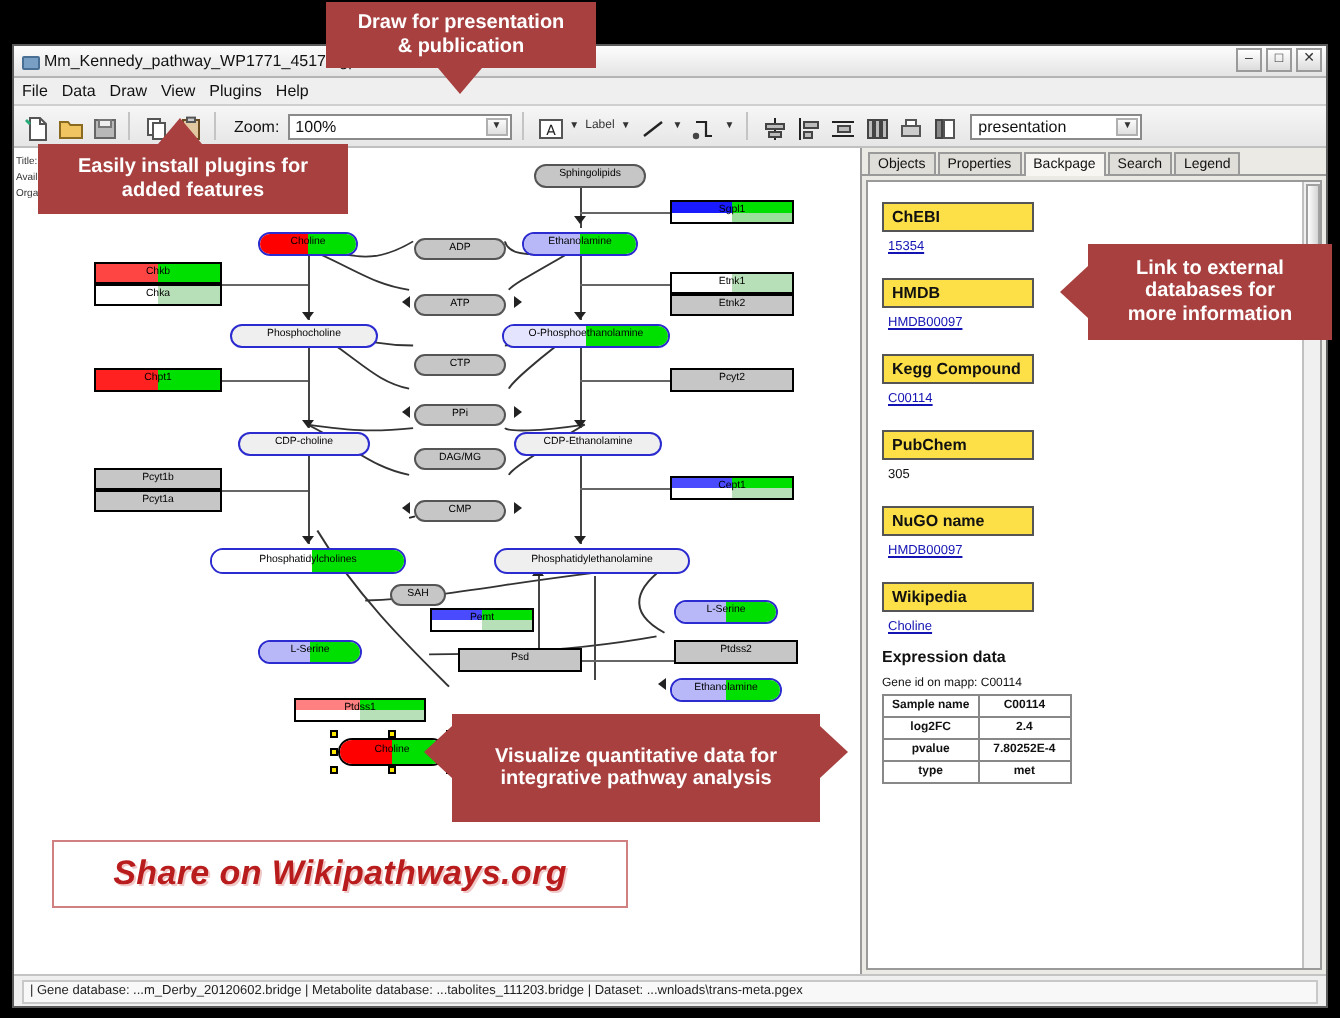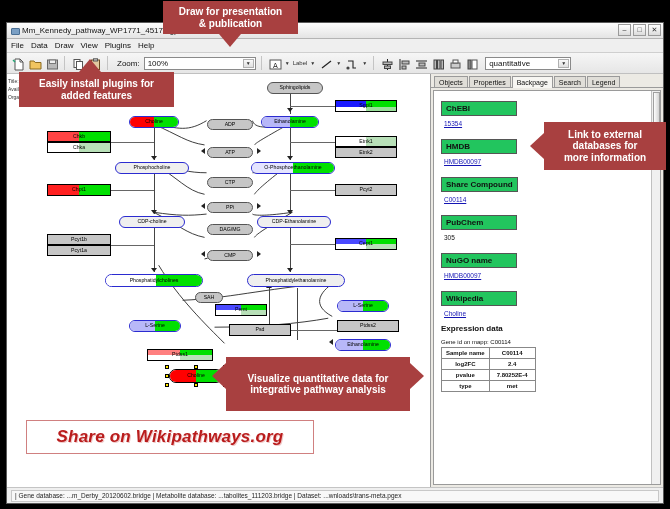--- a/index.html
+++ b/index.html
@@ -84,21 +84,21 @@
   .selbox { position:absolute; }
   .handle { position:absolute; width:4px; height:4px; background:#ffe800; border:1px solid #000; }
   
   .tabrow { display:flex; height:14px; background:#eceae4; padding-left:3px;
     border-bottom:1px solid #9a9a9a; align-items:flex-end; }
   .tab { font-size:7px; padding:2px 4px 1px; border:1px solid #9a9a9a; border-bottom:none;
     background:#e0ded8; color:#111; margin-right:1px; }
   .tab.active { background:#f7f6f2; position:relative; top:1px; padding-bottom:2px; }
   .rpinner { flex:1; background:#fff; margin:2px; border:1px solid #9a9a9a; overflow:hidden; position:relative; }
   .rpscroll { position:absolute; left:0; top:0; right:9px; bottom:0; padding:5px 7px; }
-  .dbbox { border:1px solid #555; background:#22c55e; font-size:8px; font-weight:bold;
+  .dbbox { border:1px solid #555; background:#fde047; font-size:8px; font-weight:bold;
     color:#111; padding:2px 4px; display:inline-block; min-width:76px; margin-top:5px; }
   .dblink { font-size:6.5px; color:#1414b4; text-decoration:underline; margin:4px 0 7px 3px; display:block; }
   .dbplain { font-size:6.5px; color:#111; margin:4px 0 7px 3px; display:block; }
   .exprhdr { font-size:8px; font-weight:bold; color:#111; margin:7px 0 6px 0; }
   .geneid { font-size:6px; color:#111; margin-bottom:2px; }
   table.expr { border-collapse:collapse; font-size:6px; }
   table.expr td { border:1px solid #888; padding:2px 4px; text-align:center;
     font-weight:bold; color:#111; min-width:46px; }
   .vscroll { position:absolute; right:0; top:0; width:9px; bottom:0; background:#f0f0f0;
     border-left:1px solid #c0c0c0; }
@@ -247,21 +247,21 @@
           <rect x="5" y="3" width="5" height="3" fill="#fff" stroke="#555"></rect>
         </svg>
     </span>
     <span class="tbtn">
       <svg width="15" height="15" viewBox="0 0 15 15">
           <rect x="3" y="3" width="3" height="9" fill="#888" stroke="#444"></rect>
           <rect x="7" y="3" width="5" height="9" fill="#fff" stroke="#555"></rect>
         </svg>
     </span>
     <span class="combo" style="width:86px;margin-left:4px">
-      <span>quantitative</span>
+      <span>presentation</span>
       <span class="arw">▼</span>
     </span>
   </div>
 
   <div class="bodyrow">
 
     <div class="leftpane">
       <div class="infostrip">
         <div>Title:</div>
         <div>Availa</div>
@@ -516,21 +516,21 @@
 
       <div class="rpinner">
         <div class="rpscroll">
 
           <div class="dbbox">ChEBI</div>
           <a class="dblink" href="#">15354</a>
 
           <div class="dbbox">HMDB</div>
           <a class="dblink" href="#">HMDB00097</a>
 
-          <div class="dbbox">Share Compound</div>
+          <div class="dbbox">Kegg Compound</div>
           <a class="dblink" href="#">C00114</a>
 
           <div class="dbbox">PubChem</div>
           <span class="dbplain">305</span>
 
           <div class="dbbox">NuGO name</div>
           <a class="dblink" href="#">HMDB00097</a>
 
           <div class="dbbox">Wikipedia</div>
           <a class="dblink" href="#">Choline</a>

